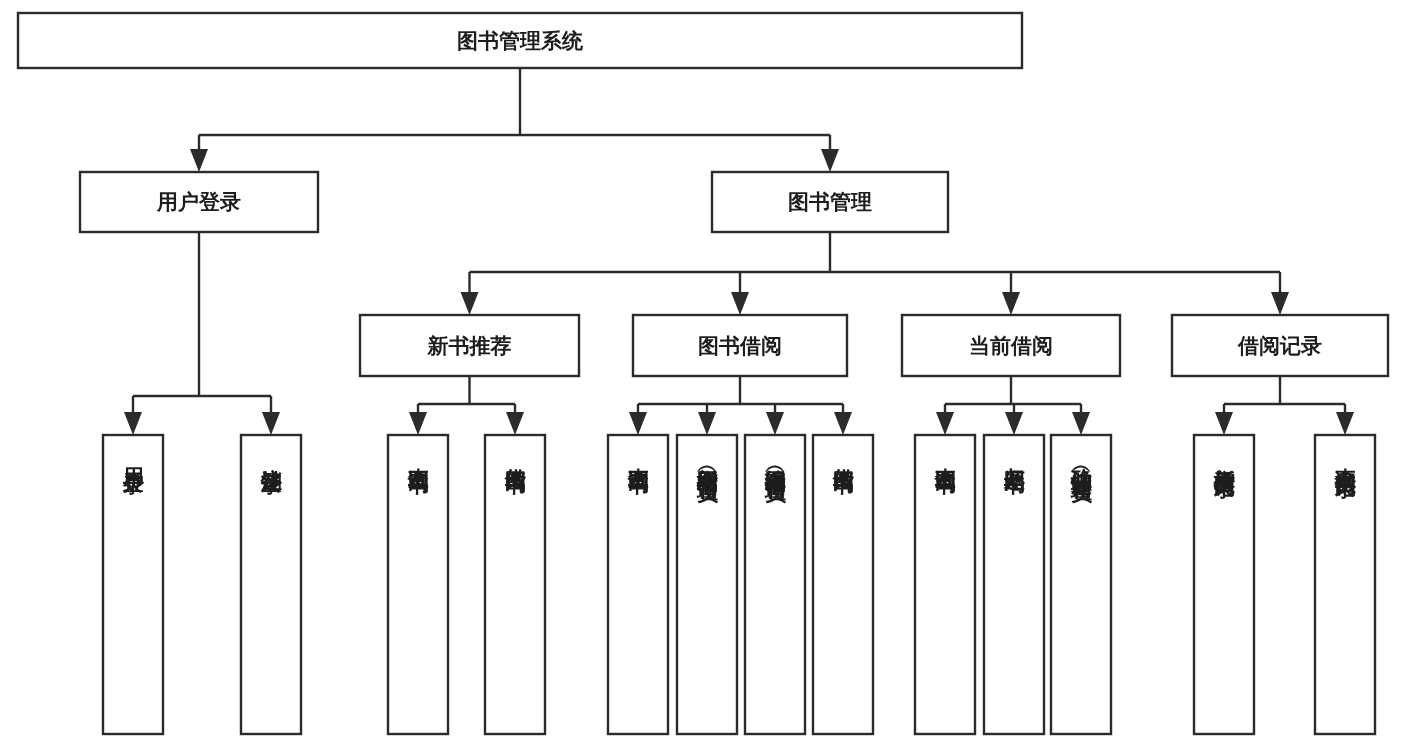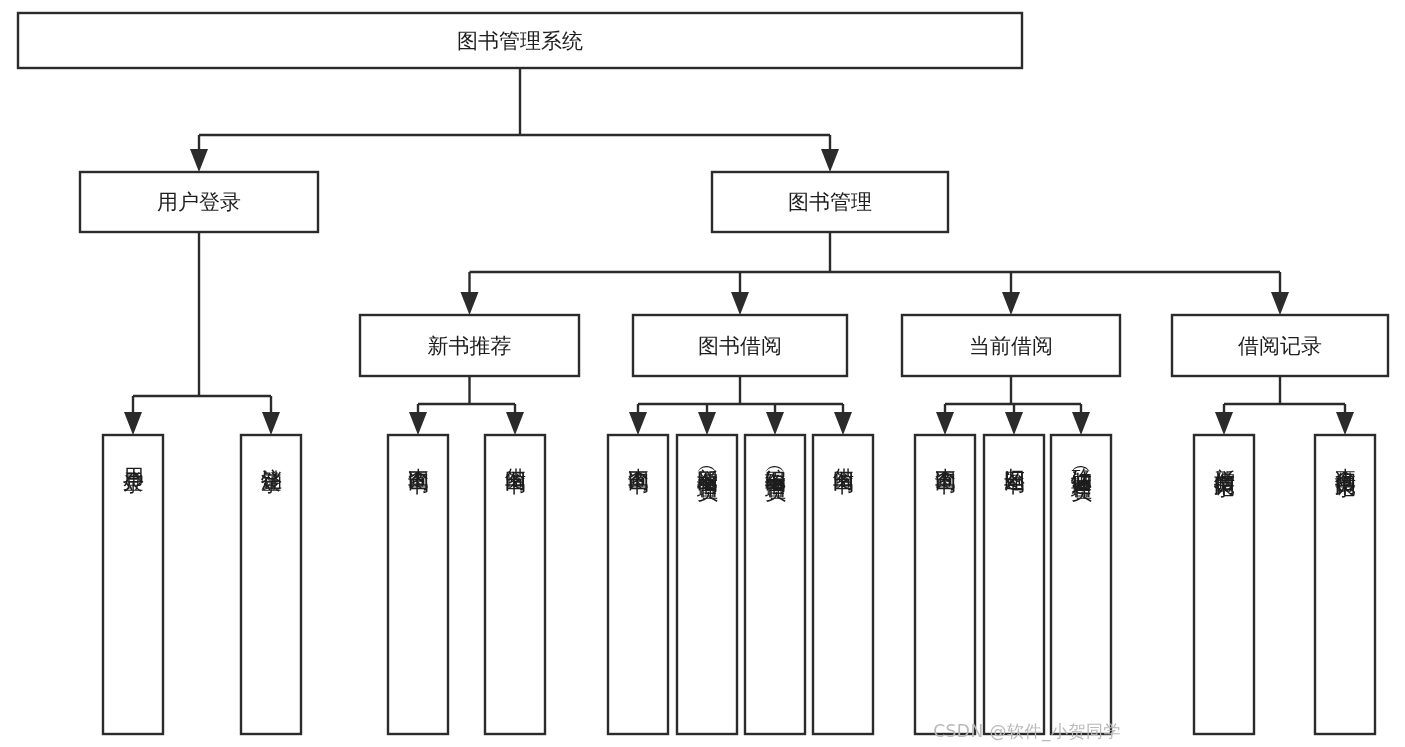--- a/index.html
+++ b/index.html
@@ -14,20 +14,21 @@
     position: relative;
     overflow: hidden;
     font-family: "DejaVu Sans", "Liberation Sans", sans-serif;
   }
   #diagram-root {
     position: absolute;
     left: 0;
     top: 0;
     width: 1129px;
     height: 747px;
+    font-weight: bold;
   }
   svg.diagram-canvas {
     display: block;
     width: 1405px;
     height: 747px;
   }
   .node-box {
     fill: #ffffff;
     stroke: #2b2b2b;
     stroke-width: 2.4;
@@ -240,14 +241,13 @@
       <div class="vtext-wrap" style="left: 1051px; top: 451px; width: 60px; height: 279px;">
         <span class="vtext">确认归还（管理员）</span>
       </div>
       <div class="vtext-wrap" style="left: 1194px; top: 451px; width: 60px; height: 279px;">
         <span class="vtext">新增借阅记录</span>
       </div>
       <div class="vtext-wrap" style="left: 1315px; top: 451px; width: 60px; height: 279px;">
         <span class="vtext">查询借阅记录</span>
       </div>
     </div>
-  <div class="watermark">CSDN @软件_小贺同学</div>
 </div>
 
 </body></html>

